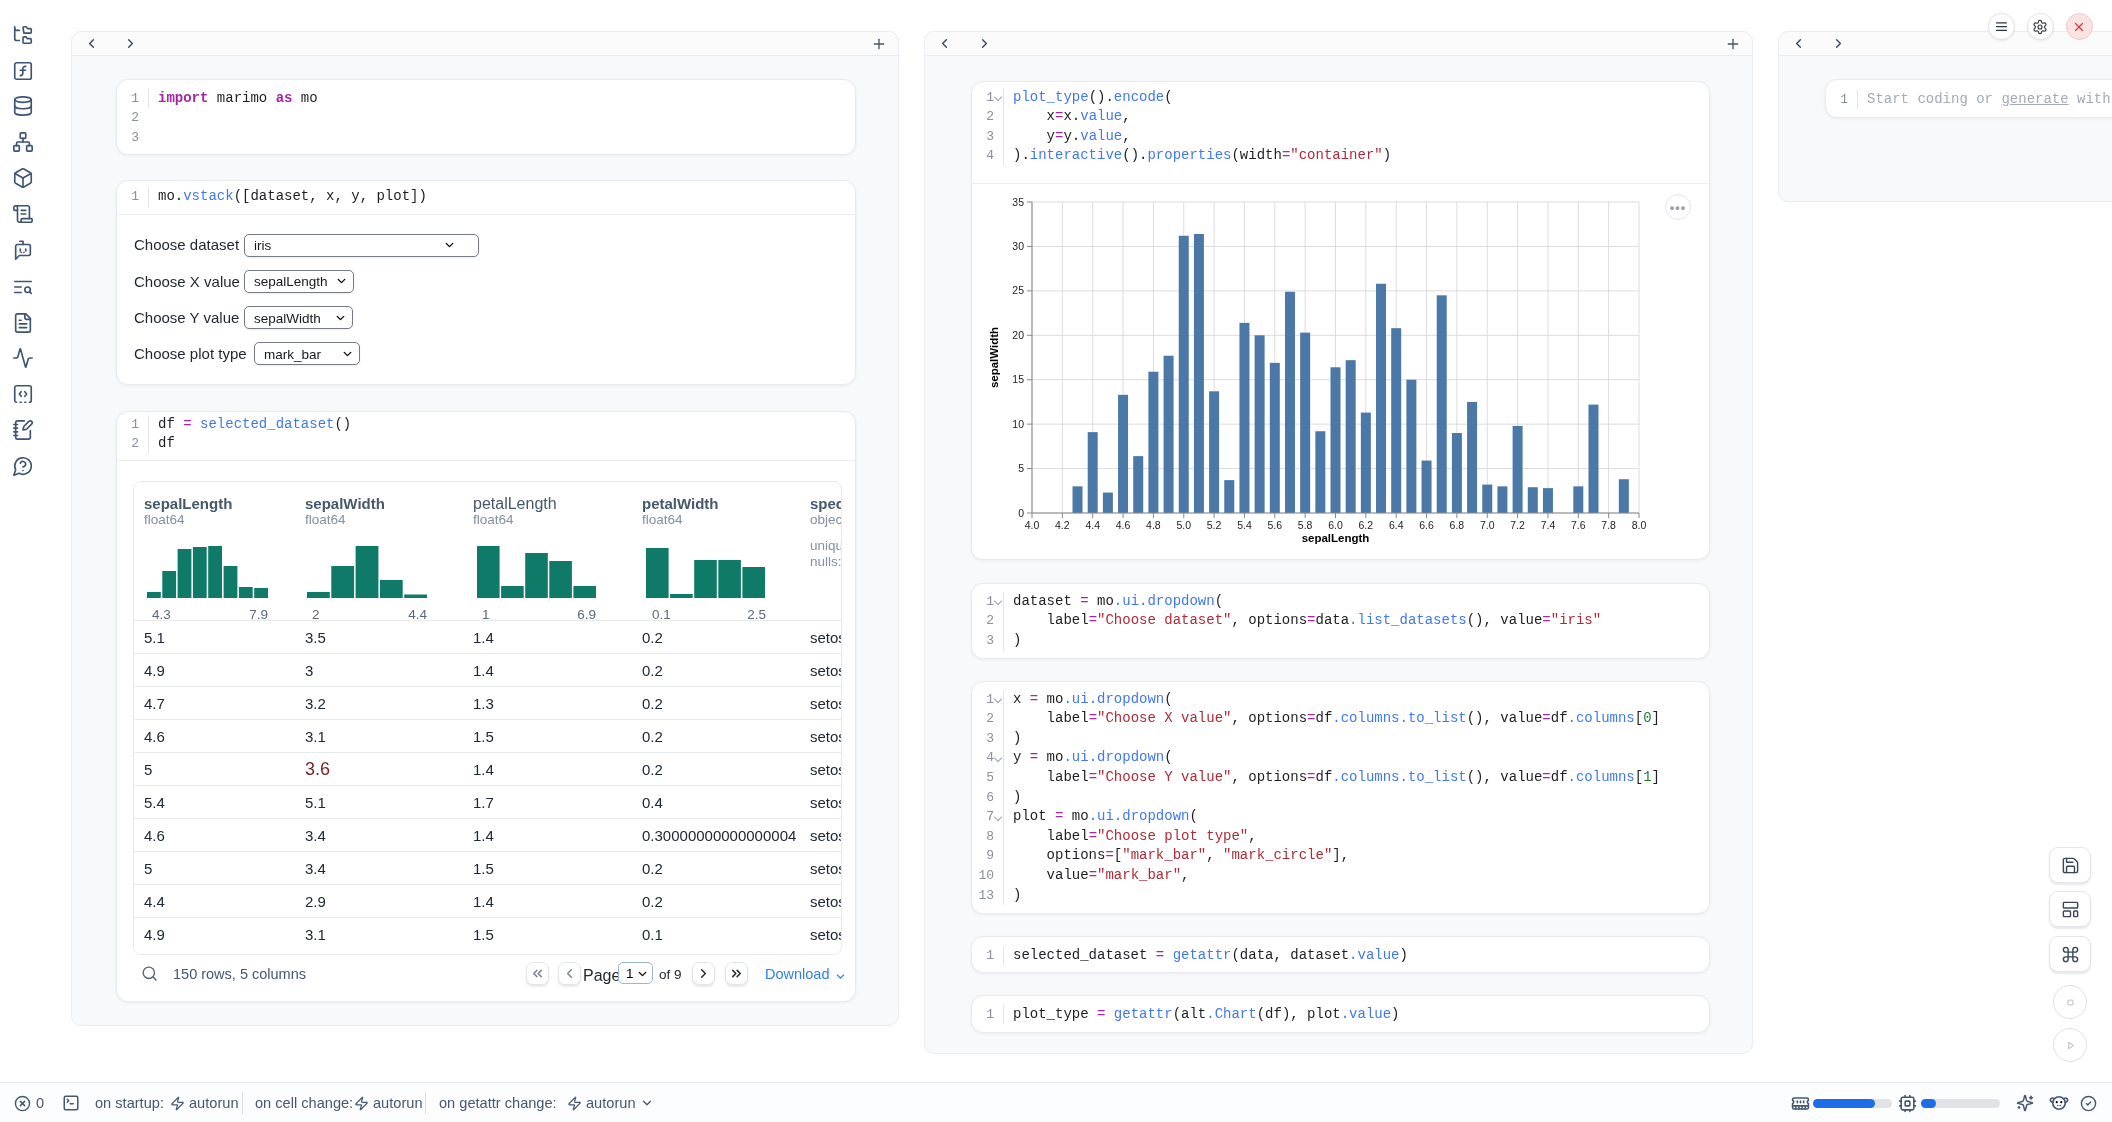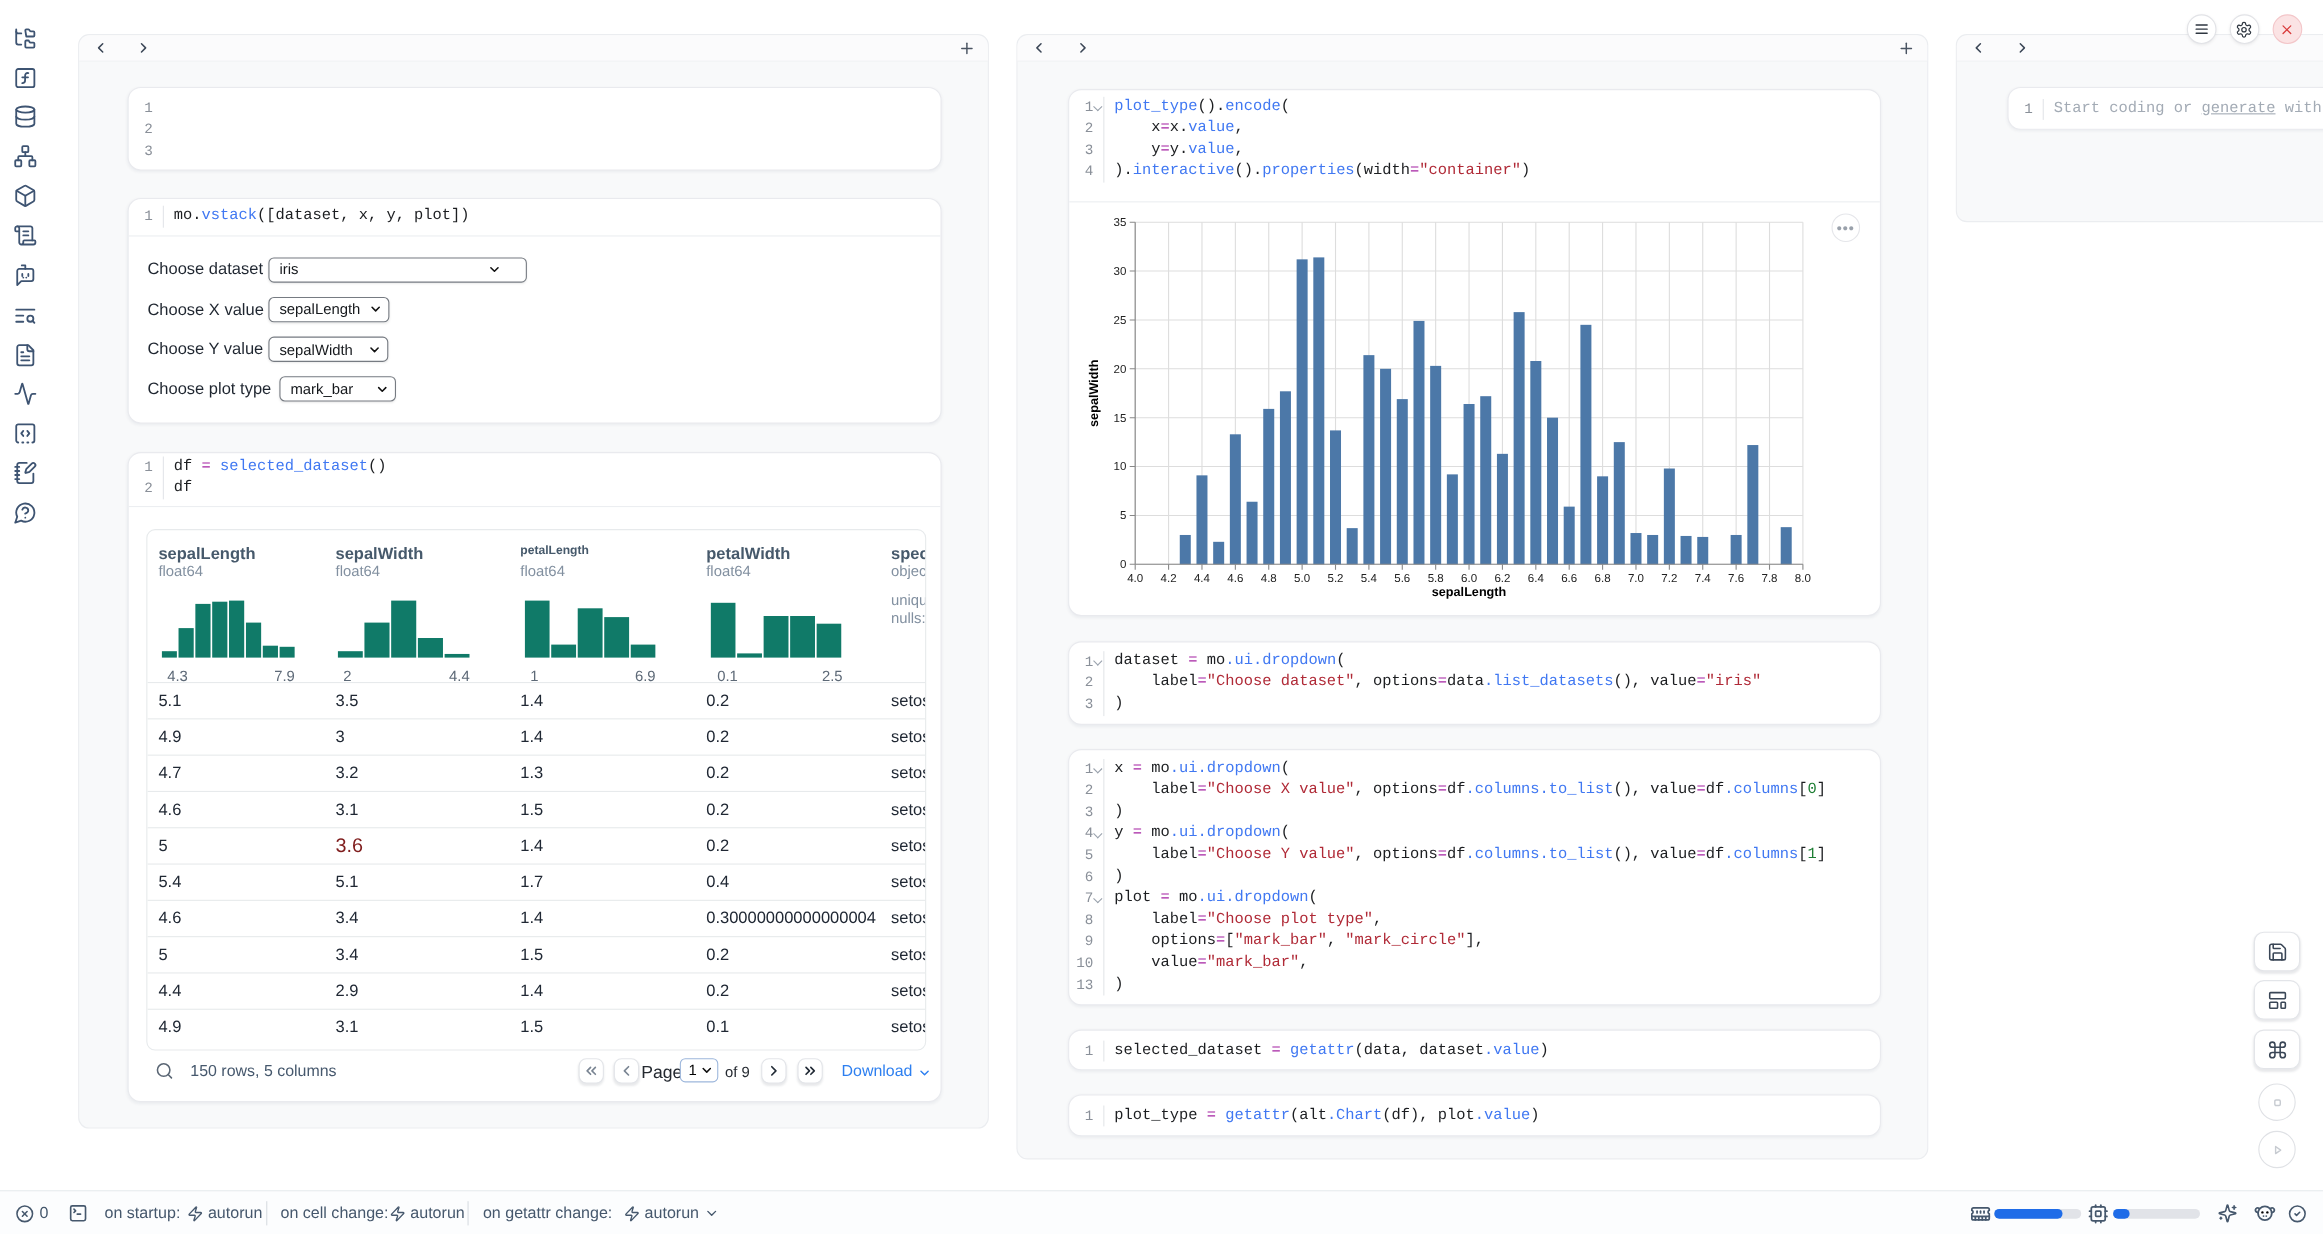--- a/index.html
+++ b/index.html
@@ -161,21 +161,21 @@
     <svg width="15" height="15" viewBox="0 0 24 24" fill="none" stroke="#3c4757" stroke-width="2.2" stroke-linecap="round" stroke-linejoin="round">
       <path d="m9 18 6-6-6-6"></path>
     </svg>
   </div>
 <div class="cell" style="left:116px;top:78.6px;width:740px;height:76px">
     <div class="gut" style="top:9px">
       <div>1</div>
       <div>2</div>
       <div>3</div>
     </div>
-    <div class="src" style="top:9px"></div>
+    <div class="src" style="top:9px"><div><span class="k">import</span> marimo <span class="k">as</span> mo</div></div>
   </div>
 <div class="cell" style="left:116px;top:180px;width:740px;height:205px">
 <div class="gut" style="top:6px">
       <div>1</div>
     </div>
 <div class="src" style="top:6px"><div>mo.<span class="f">vstack</span>([dataset, x, y, plot])</div></div>
 <div class="sep" style="top:32.6px"></div>
 <div class="lbl" style="left:17px;top:53px">Choose dataset</div>
 <div class="sel" style="left:127px;top:52.5px;width:235px;height:23px">
       <span>iris</span>
@@ -210,21 +210,21 @@
       <div>1</div>
       <div>2</div>
     </div>
 <div class="src" style="top:3px"><div>df <span class="o">=</span> <span class="f">selected_dataset</span>()</div><div>df</div></div>
 <div class="sep" style="top:48.5px"></div>
 <div class="abs" style="left:16px;top:69.1px;width:709px;height:474px;border:1px solid #e7eaec;border-radius:8px;overflow:hidden;background:#fff">
 <div class="abs" style="left:10px;top:13px;font-weight:bold;font-size:15px;color:#46596b">sepalLength</div>
 <div class="abs" style="left:10px;top:30.5px;font-size:13.5px;color:#8290a0">float64</div>
 <div class="abs" style="left:171px;top:13px;font-weight:bold;font-size:15px;color:#46596b">sepalWidth</div>
 <div class="abs" style="left:171px;top:30.5px;font-size:13.5px;color:#8290a0">float64</div>
-<div class="abs" style="left:339px;top:13px;font-weight:bold;font-size:11px;color:#46596b">petalLength</div>
+<div class="abs" style="left:339px;top:13px;font-weight:normal;font-size:16px;color:#46596b">petalLength</div>
 <div class="abs" style="left:339px;top:30.5px;font-size:13.5px;color:#8290a0">float64</div>
 <div class="abs" style="left:508px;top:13px;font-weight:bold;font-size:15px;color:#46596b">petalWidth</div>
 <div class="abs" style="left:508px;top:30.5px;font-size:13.5px;color:#8290a0">float64</div>
 <div class="abs" style="left:676px;top:13px;font-weight:bold;font-size:15px;color:#46596b">species</div>
 <div class="abs" style="left:676px;top:30.5px;font-size:13.5px;color:#8290a0">object</div>
 <div class="abs" style="left:676px;top:56px;font-size:13.5px;color:#8290a0">unique:&nbsp;3</div>
 <div class="abs" style="left:676px;top:72px;font-size:13.5px;color:#8290a0">nulls:&nbsp;0</div>
 <svg class="abs" style="left:13px;top:60.400000000000006px" width="121" height="56" viewBox="0 0 121 56">
         <rect x="0.0" y="50.0" width="13.8" height="6.0" fill="#107a68"></rect>
         <rect x="15.3" y="29.0" width="13.8" height="27.0" fill="#107a68"></rect>

